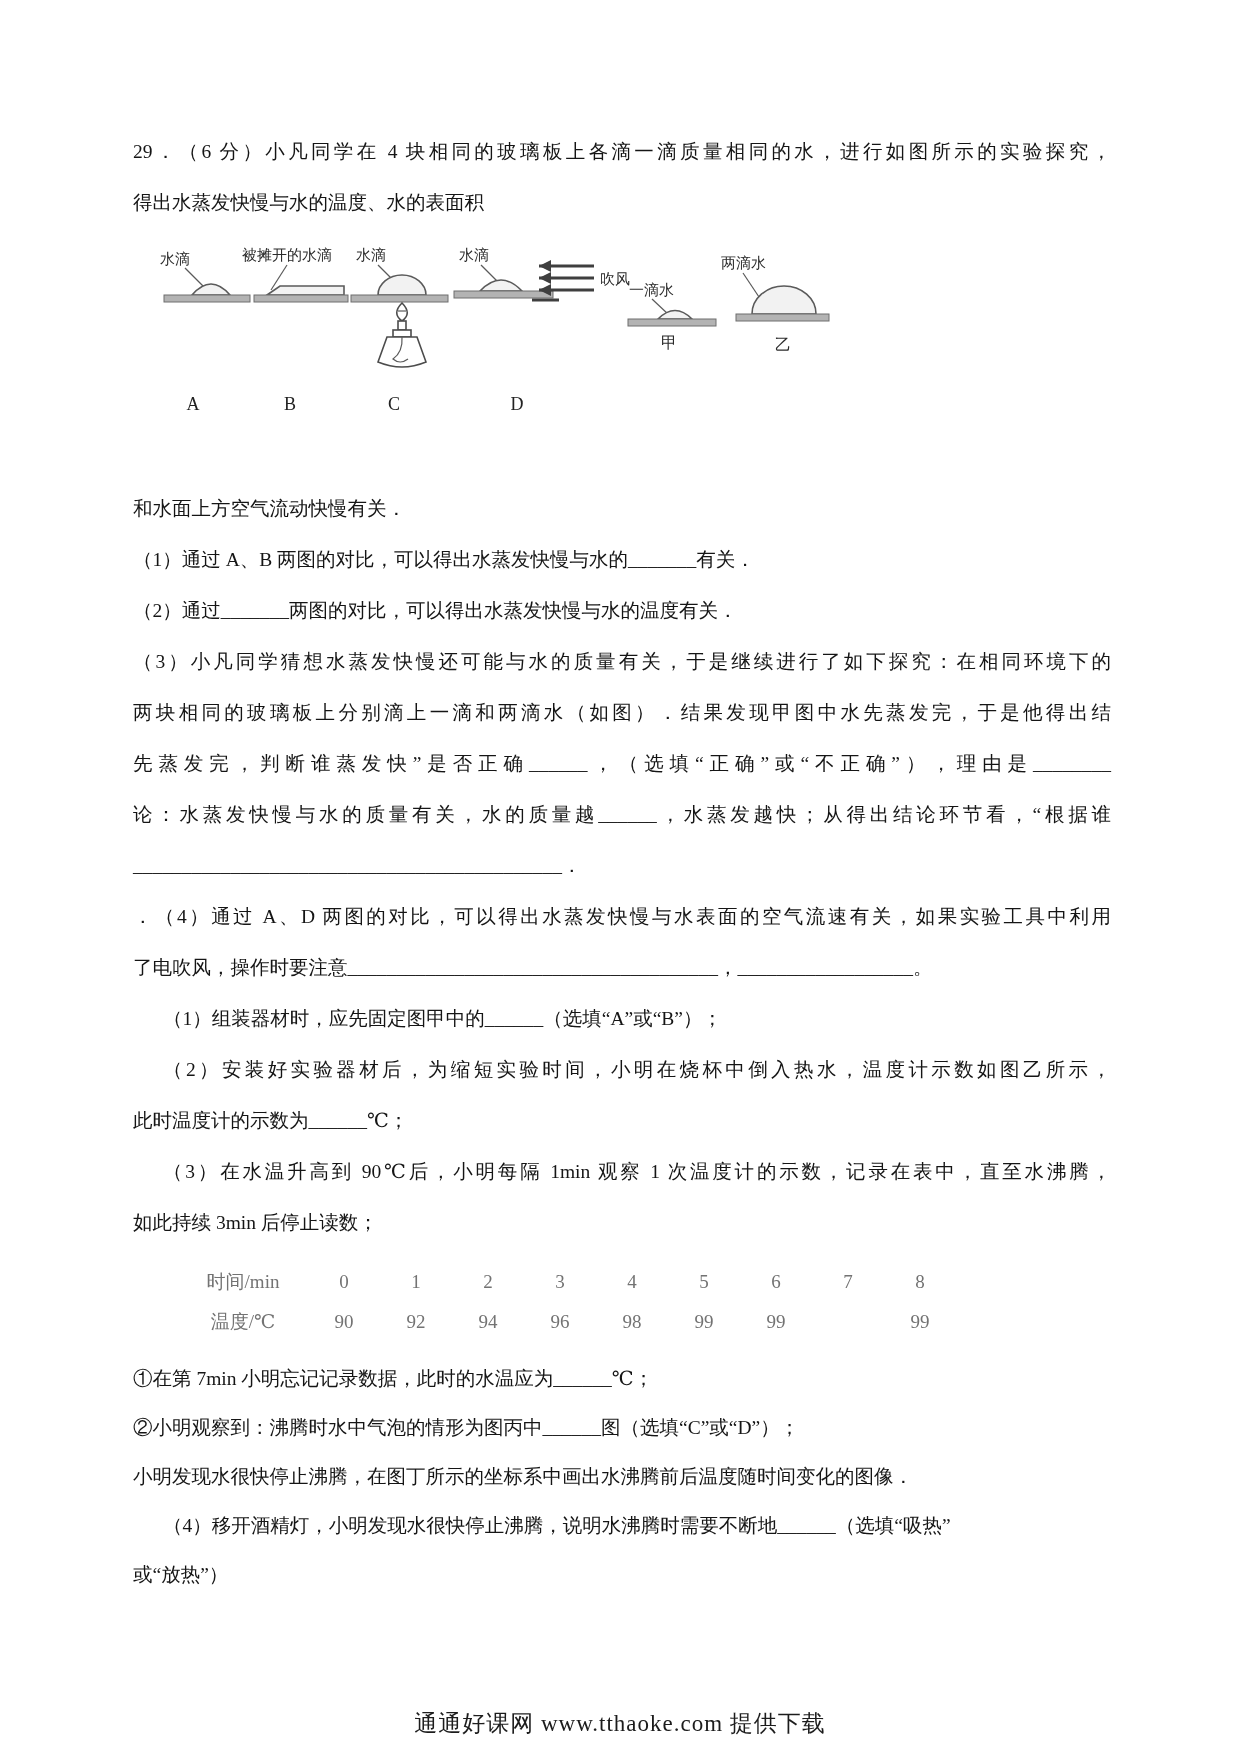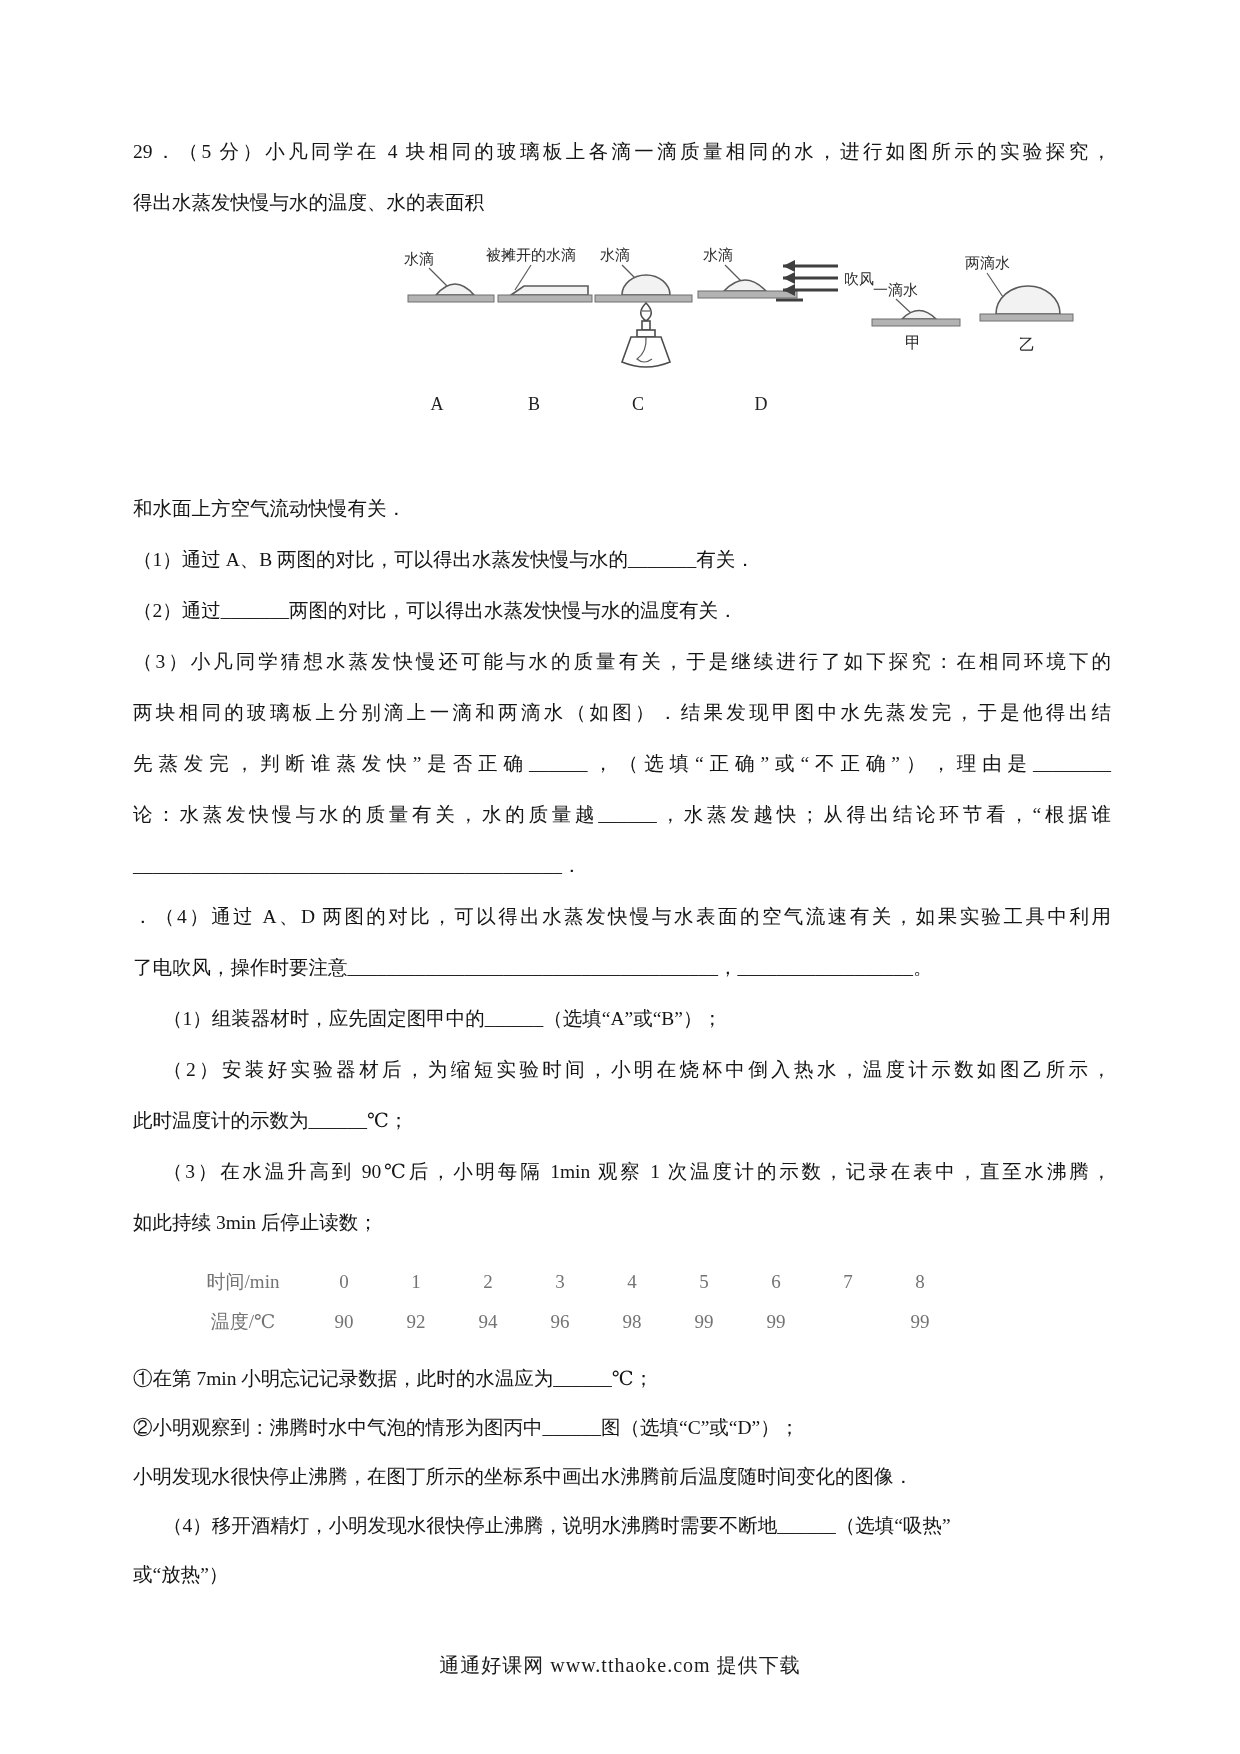--- a/index.html
+++ b/index.html
@@ -5,44 +5,44 @@
   html,body { margin:0; padding:0; }
   body {
     width:1240px; height:1754px; background:#ffffff; position:relative;
     font-family:"Liberation Serif","DejaVu Serif",serif; color:#151515;
     overflow:hidden;
   }
   .content { position:absolute; left:133px; top:126px; width:978px; font-size:19.5px; }
   p.ln { margin:0; line-height:51px; }
   p.j  { text-align:justify; text-align-last:justify; }
   p.ind{ padding-left:30px; }
-  .figure-wrap { margin:10px 0 58px 14px;text-align:right; }
+  .figure-wrap { margin:10px 0 58px 14px; }
   svg text { font-size:15px; fill:#2a2a2a; font-family:"Liberation Serif","DejaVu Serif",serif; }
   svg text.letter { font-size:18px; fill:#222; }
   svg text.caption { font-size:16px; }
   .plate  { fill:#b3b3b3; stroke:#6e6e6e; stroke-width:1; }
   .drop   { fill:#f2f2f2; stroke:#5a5a5a; stroke-width:1.6; }
   .lead   { stroke:#5a5a5a; stroke-width:1.2; fill:none; }
   .appar  { fill:#ffffff; stroke:#4c4c4c; stroke-width:1.6; }
   .wind   { stroke:#3f3f3f; stroke-width:3; }
   .windhead { fill:#3f3f3f; }
   table.dtable { border-collapse:collapse; margin:14px 0 12px 45px; }
   table.dtable td { text-align:center; font-size:19px; height:40px; padding:0; color:#737373; }
   p.small-gap { line-height:49px; }
   .footer {
-    position:absolute; top:1652px; left:0; width:100%;
-    text-align:center; font-size:20px; color:#1c1c1c; letter-spacing:1px;
+    position:absolute; top:1708px; left:0; width:100%;
+    text-align:center; font-size:23px; color:#1c1c1c; letter-spacing:1px;
   }
 </style>
 </head>
 <body>
 
 <div class="content">
 
-  <p class="ln j">29．（5 分）小凡同学在 4 块相同的玻璃板上各滴一滴质量相同的水，进行如图所示的实验探究，</p>
+  <p class="ln j">29．（6 分）小凡同学在 4 块相同的玻璃板上各滴一滴质量相同的水，进行如图所示的实验探究，</p>
   <p class="ln">得出水蒸发快慢与水的温度、水的表面积</p>
 
   <div class="figure-wrap">
     <svg width="720" height="182" viewBox="0 0 720 182">
 
       <g>
         <text x="13" y="26">水滴</text>
         <line class="lead" x1="38" y1="30" x2="60" y2="52"></line>
         <path class="drop" d="M 45 57 Q 64 35 83 57 Z"></path>
         <rect class="plate" x="17" y="57" width="86" height="7"></rect>

